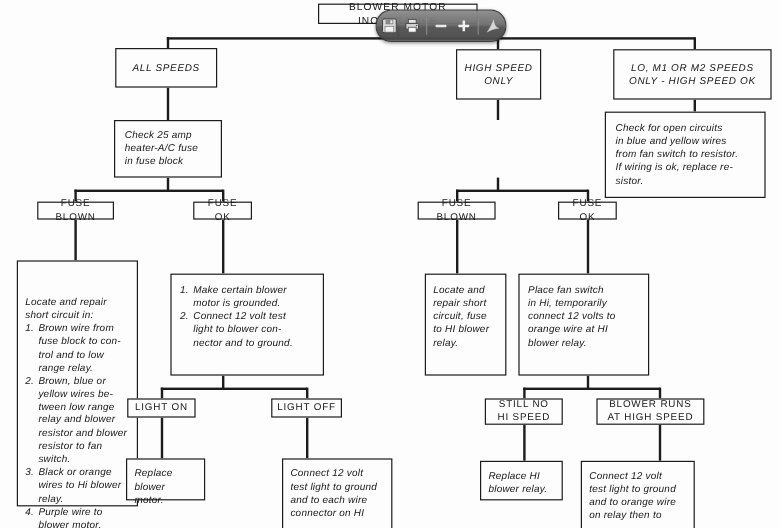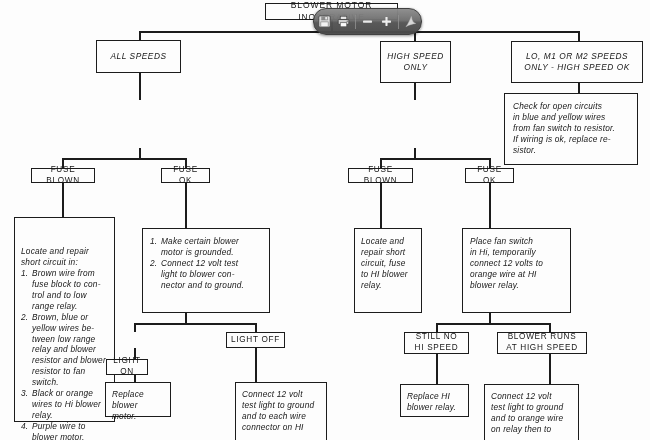--- a/index.html
+++ b/index.html
@@ -140,20 +140,25 @@
   <div class="ln v" style="left:578px;top:83px;height:10px;"></div>
 
   <div class="box center title" style="left:265px;top:3px;width:133px;height:17px;">
     <span class="ttl">BLOWER MOTOR INOPERATIVE</span>
   </div>
 
   <div class="box center node" style="left:96px;top:40px;width:85px;height:33px;">
     <span class="ttl">ALL SPEEDS</span>
   </div>
 
+  <div class="box node" style="left:95px;top:100px;width:90px;height:48px;padding:6px 8px;">
+    <span class="body-txt">Check 25 amp
+heater-A/C fuse
+in fuse block</span>
+  </div>
 
   <div class="box center tag" style="left:31px;top:168px;width:64px;height:15px;">
     <span class="ttl">FUSE BLOWN</span>
   </div>
 
   <div class="box center tag" style="left:161px;top:168px;width:49px;height:15px;">
     <span class="ttl">FUSE OK</span>
   </div>
 
   <div class="box node listbox" style="left:14px;top:217px;width:101px;height:205px;padding:5px 5px 4px 6px;">
@@ -200,21 +205,21 @@
         </li>
       <li>
           <span class="num">2.</span>
           <span class="body-txt">Connect 12 volt test
 light to blower con-
 nector and to ground.</span>
         </li>
     </ol>
   </div>
 
-  <div class="box center tag" style="left:106px;top:332px;width:42px;height:16px;margin-top:27px;">
+  <div class="box center tag" style="left:106px;top:332px;width:57px;height:16px;">
     <span class="ttl">LIGHT ON</span>
   </div>
 
   <div class="box center tag" style="left:226px;top:332px;width:59px;height:16px;">
     <span class="ttl">LIGHT OFF</span>
   </div>
 
   <div class="box node" style="left:105px;top:382px;width:66px;height:35px;padding:6px 6px;">
     <span class="body-txt">Replace
 blower motor.</span>
@@ -242,21 +247,21 @@
   </div>
 
   <div class="box node" style="left:354px;top:228px;width:68px;height:85px;padding:7px 6px;">
     <span class="body-txt">Locate and
 repair short
 circuit, fuse
 to HI blower
 relay.</span>
   </div>
 
-  <div class="box node" style="left:432px;top:228px;width:109px;height:85px;padding:7px 7px;margin-left:30px;">
+  <div class="box node" style="left:432px;top:228px;width:109px;height:85px;padding:7px 7px;">
     <span class="body-txt">Place fan switch
 in Hi, temporarily
 connect 12 volts to
 orange wire at HI
 blower relay.</span>
   </div>
 
   <div class="box center tag" style="left:404px;top:332px;width:65px;height:22px;justify-content:center;">
     <span class="ttl">STILL NO
 HI SPEED</span>

